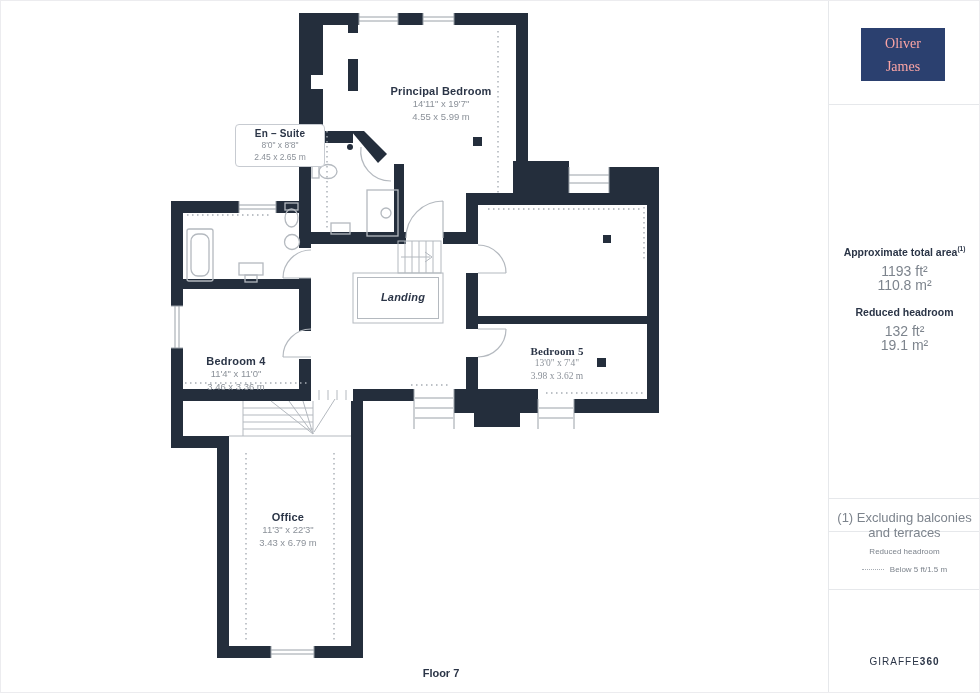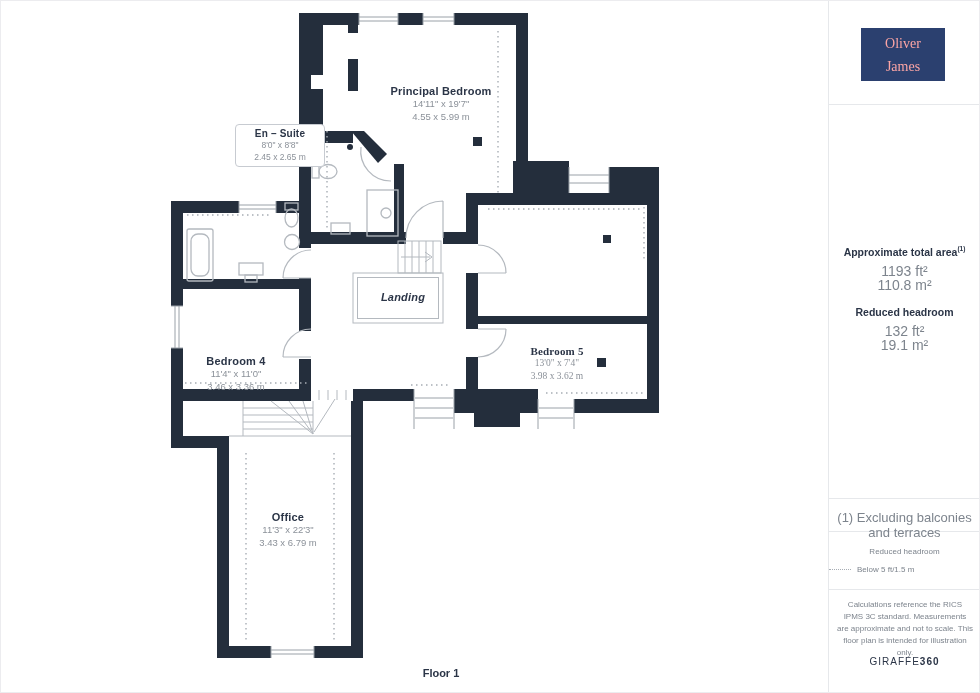--- a/index.html
+++ b/index.html
@@ -25,21 +25,21 @@
     font-family:"Liberation Serif",serif;color:#fca5a5;font-size:14px;line-height:23px;}
   .stats{position:absolute;left:828px;top:244px;width:151px;text-align:center;color:#7d848d;}
   .stats .head{font-size:10.5px;font-weight:700;color:#2b3547;margin-bottom:6px;}
   .stats .head sup{font-size:6.5px;}
   .stats .val{font-size:14px;line-height:14.5px;}
   .stats .gap{height:13px;}
   .footnote{position:absolute;left:828px;top:509px;width:151px;text-align:center;
     font-size:13px;color:#7d848d;}
   .legend-title{position:absolute;left:828px;top:546px;width:151px;text-align:center;
     font-size:8px;color:#7d848d;}
-  .legend-row{position:absolute;left:828px;top:564px;width:151px;
+  .legend-row{position:absolute;left:828px;top:564px;width:151px;text-align:center;
     font-size:8px;color:#7d848d;}
   .dotted-sample{display:inline-block;width:22px;height:1px;border-top:1px dotted #a7adb4;
     vertical-align:middle;margin-right:6px;}
   .disclaimer{position:absolute;left:836px;top:598px;width:136px;text-align:center;
     font-size:8px;line-height:12px;color:#7d848d;}
   .giraffe{position:absolute;left:828px;top:655px;width:151px;text-align:center;
     font-size:10px;letter-spacing:1px;color:#2b3547;}
   .giraffe .b{font-weight:700;}
 </style>
 </head>
@@ -190,21 +190,21 @@
   <div class="room-label" style="left:322px;top:290px;width:160px;font-style:italic;">
     <div class="rname">Landing</div>
   </div>
 
   <div class="room-label" style="left:207px;top:503px;width:160px;margin-top:7px;">
     <div class="rname">Office</div>
     <div class="rdims">11'3" x 22'3"</div>
     <div class="rdims">3.43 x 6.79 m</div>
   </div>
 
-  <div class="floor-label">Floor 1</div>
+  <div class="floor-label">Floor 7</div>
 
   <div class="sidebar-border"></div>
   <div class="divider" style="top:103px;"></div>
   <div class="divider" style="top:497px;"></div>
   <div class="divider" style="top:530px;"></div>
   <div class="divider" style="top:588px;"></div>
 
   <div class="logo">
     <span>Oliver</span>
     <span>James</span>
@@ -220,19 +220,18 @@
     <div class="val">19.1 m²</div>
   </div>
 
   <div class="footnote">(1) Excluding balconies and terraces</div>
 
   <div class="legend-title">Reduced headroom</div>
   <div class="legend-row">
     <span class="dotted-sample"></span><span>Below 5 ft/1.5 m</span>
   </div>
 
-  <div class="disclaimer">Calculations reference the RICS IPMS 3C standard. Measurements are approximate and not to scale. This floor plan is intended for illustration only.</div>
 
   <div class="giraffe">
     <span>GIRAFFE</span><span class="b">360</span>
   </div>
 
 </div>
 
 </body></html>

